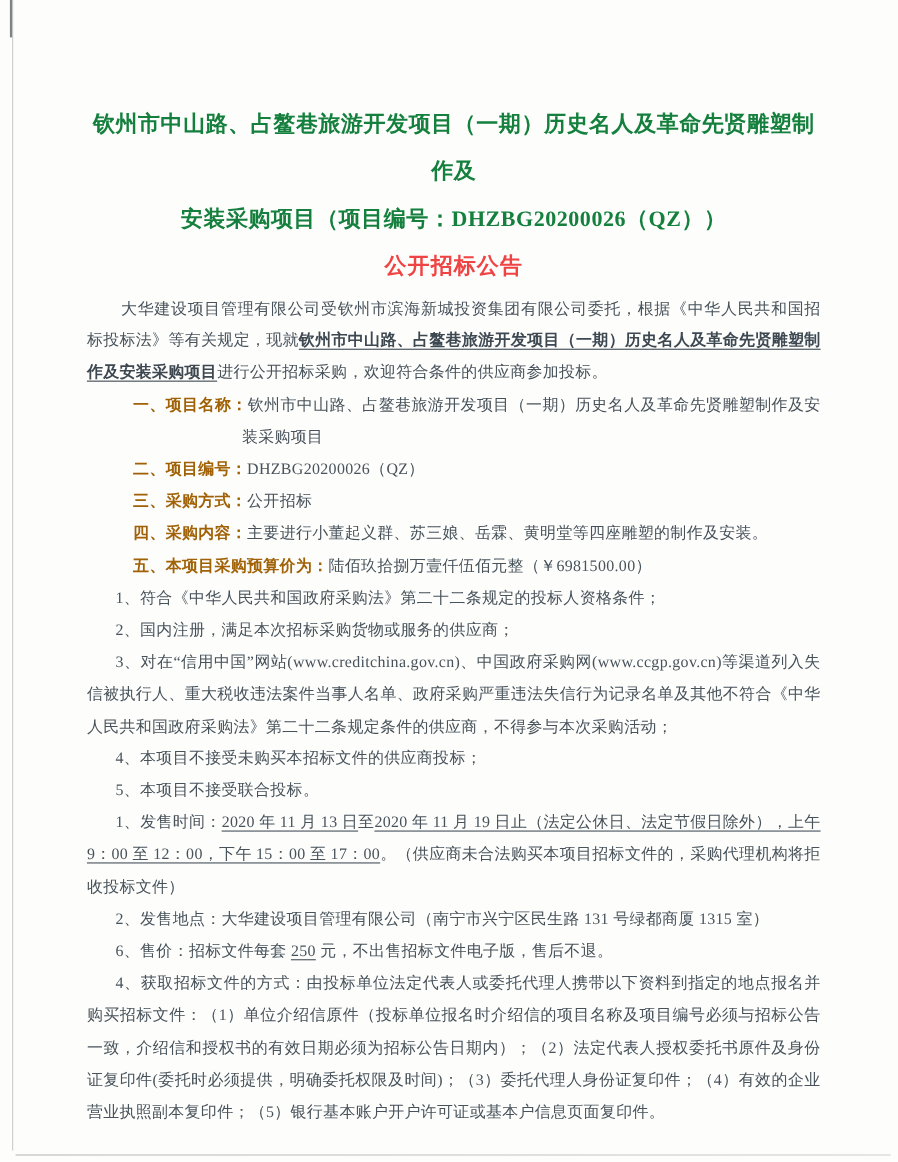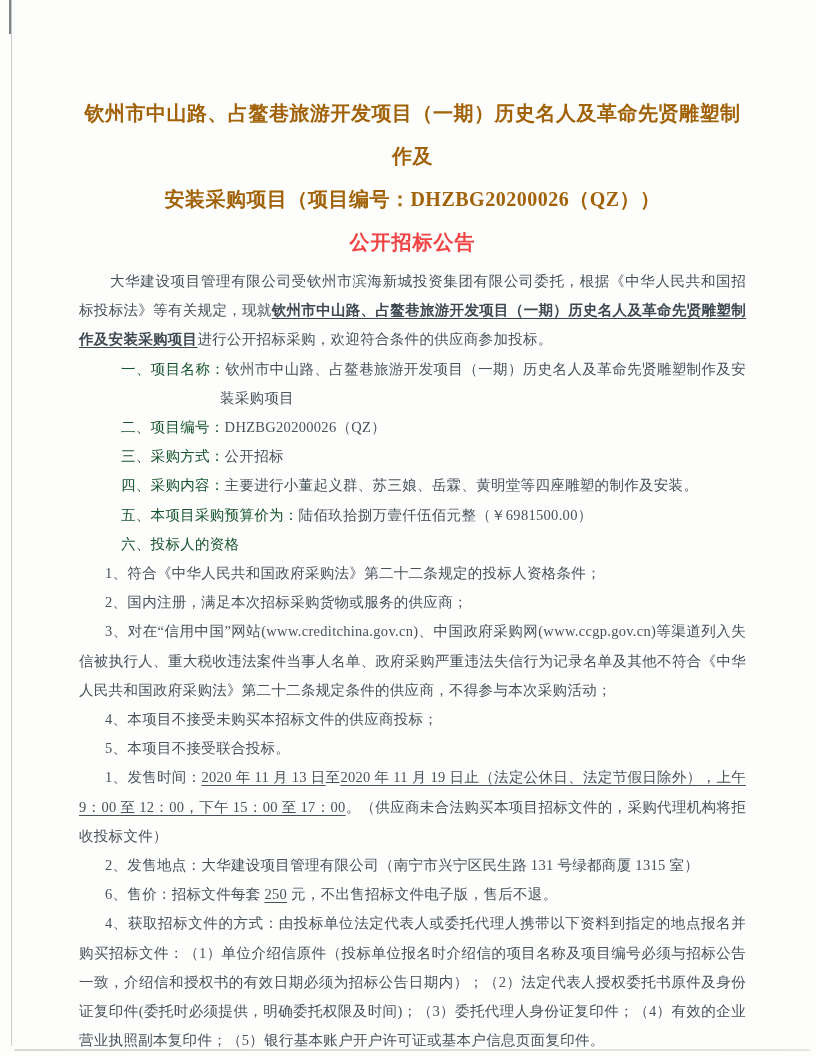--- a/index.html
+++ b/index.html
@@ -55,41 +55,41 @@
     line-height: 29.2px;
     text-align: justify;
     letter-spacing: 0.3px;
   }
   .title {
     font-weight: bold;
     font-size: 20px;
     line-height: 43px;
     text-align: center;
     text-indent: 0;
-    color: #a16207;
+    color: #15803d;
     letter-spacing: 0.5px;
   }
   .subtitle {
     font-weight: bold;
     font-size: 20px;
     line-height: 43px;
     text-align: center;
     color: #ef4444;
     letter-spacing: 1px;
     margin-bottom: 3px;
   }
   p { margin: 0; }
   .indent      { text-indent: 31px; }  
   .sec-indent  { text-indent: 42px; }  
   .sub-indent  { text-indent: 26px; }  
   .hang {                               
     padding-left: 141px;
     text-indent: -99px;
   }
-  .b  { font-weight: normal; color: #14532d; }
+  .b  { font-weight: bold; color: #a16207; }
   .u  { text-decoration: underline; text-underline-offset: 3px; }
   .bu { font-weight: bold; color: #3d4851; text-decoration: underline; text-underline-offset: 3px; }
 </style>
 </head>
 <body>
 
 <div class="page">
   <div class="scan-edge-line"></div>
   <div class="scan-edge-line-top"></div>
   <div class="scan-bottom-shadow"></div>
@@ -105,21 +105,20 @@
     <p class="hang"><span class="b">一、项目名称：</span><span>钦州市中山路、占鳌巷旅游开发项目（一期）历史名人及革命先贤雕塑制作及安装采购项目</span></p>
 
     <p class="sec-indent"><span class="b">二、项目编号：</span><span>DHZBG20200026（QZ）</span></p>
 
     <p class="sec-indent"><span class="b">三、采购方式：</span><span>公开招标</span></p>
 
     <p class="sec-indent"><span class="b">四、采购内容：</span><span>主要进行小董起义群、苏三娘、岳霖、黄明堂等四座雕塑的制作及安装。</span></p>
 
     <p class="sec-indent"><span class="b">五、本项目采购预算价为：</span><span>陆佰玖拾捌万壹仟伍佰元整（￥6981500.00）</span></p>
 
-    <p class="sec-indent b">六、投标人的资格</p>
 
     <p class="sub-indent">1、符合《中华人民共和国政府采购法》第二十二条规定的投标人资格条件；</p>
     <p class="sub-indent">2、国内注册，满足本次招标采购货物或服务的供应商；</p>
     <p class="sub-indent">3、对在“信用中国”网站(www.creditchina.gov.cn)、中国政府采购网(www.ccgp.gov.cn)等渠道列入失信被执行人、重大税收违法案件当事人名单、政府采购严重违法失信行为记录名单及其他不符合《中华人民共和国政府采购法》第二十二条规定条件的供应商，不得参与本次采购活动；</p>
     <p class="sub-indent">4、本项目不接受未购买本招标文件的供应商投标；</p>
     <p class="sub-indent">5、本项目不接受联合投标。</p>
 
 
     <p class="sub-indent"><span>1、发售时间：</span><span class="u">2020 年 11 月 13 日</span><span>至</span><span class="u">2020 年 11 月 19 日止（法定公休日、法定节假日除外），上午 9：00 至 12：00，下午 15：00 至 17：00</span><span>。（供应商未合法购买本项目招标文件的，采购代理机构将拒收投标文件）</span></p>
 

